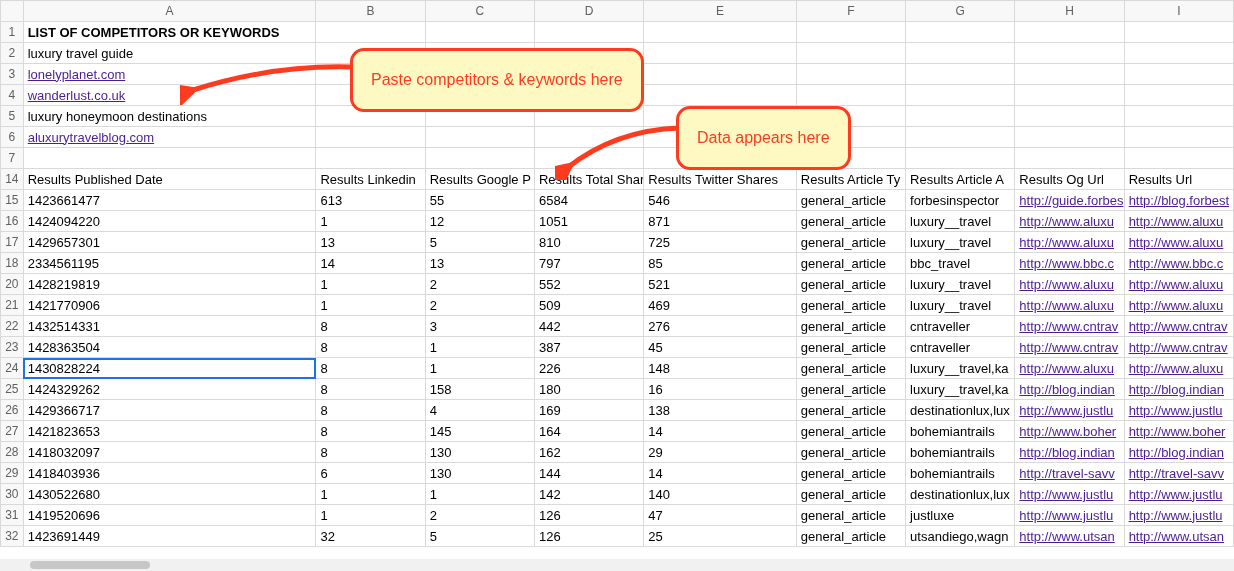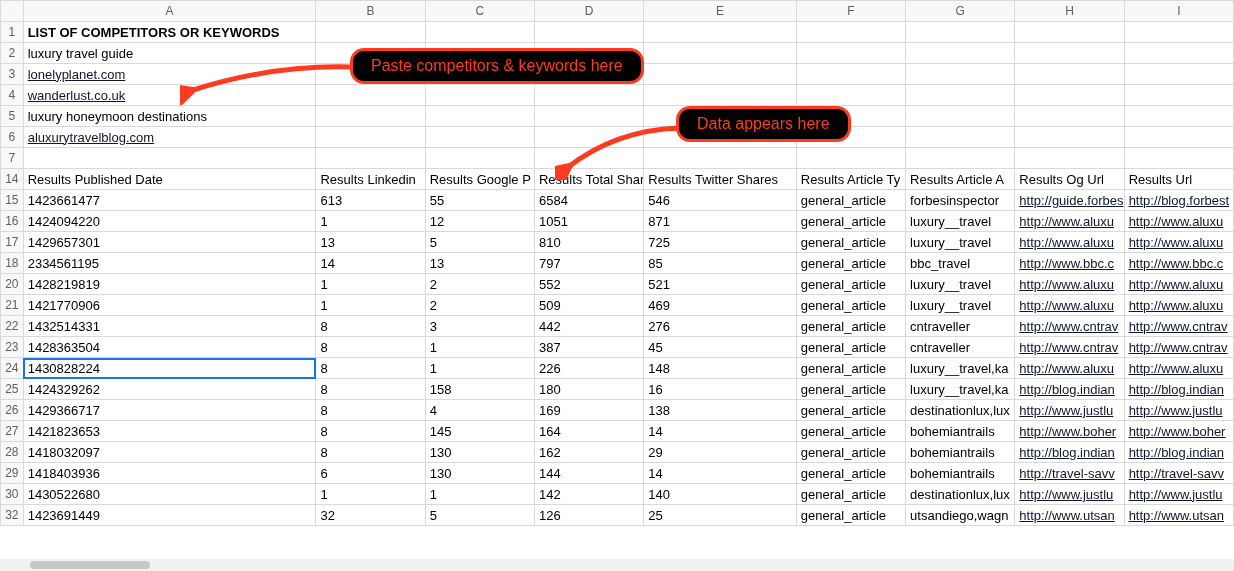--- a/index.html
+++ b/index.html
@@ -3,35 +3,35 @@
 <meta charset="utf-8">
 <style>
   html,body{margin:0;padding:0;font-family:Arial,Helvetica,sans-serif;font-size:13px;color:#000;background:#fff;overflow:hidden}
   .sheet{position:relative;width:1234px;height:571px;overflow:hidden}
   table{border-collapse:collapse;table-layout:fixed;width:1234px}
   th,td{border:1px solid #d9d9d9;height:20px;padding:0 4px;white-space:nowrap;overflow:hidden;text-overflow:clip;font-weight:normal;text-align:left;vertical-align:middle}
   th{background:#f8f8f8;color:#606060;text-align:center;font-size:12px}
   .corner{background:#f8f8f8}
   .rowhdr{background:#f8f8f8;color:#606060;text-align:center;font-size:12px;width:22px}
   .bold{font-weight:bold}
-  .link{color:#0f172a;text-decoration:underline;cursor:pointer}
+  .link{color:#4c1d95;text-decoration:underline;cursor:pointer}
   .sel{outline:2px solid #1a73e8;outline-offset:-2px}
   
   col.cR{width:22px}
   col.cA{width:284px}
   col.cB{width:106px}
   col.cC{width:106px}
   col.cD{width:106px}
   col.cE{width:148px}
   col.cF{width:106px}
   col.cG{width:106px}
   col.cH{width:106px}
   col.cI{width:106px}
   
-  .callout{position:absolute;background:#000000;border:3px solid #ff3b1f;border-radius:14px;padding:6px 18px;color:#ff3b1f;font-size:16px;font-weight:500;white-space:nowrap;z-index:5;box-shadow:0 0 0 rgba(0,0,0,0)}
+  .callout{position:absolute;background:#fef9c3;border:3px solid #ff3b1f;border-radius:14px;padding:20px 18px;color:#ff3b1f;font-size:16px;font-weight:500;white-space:nowrap;z-index:5;box-shadow:0 0 0 rgba(0,0,0,0)}
   .arrow{position:absolute;z-index:4;pointer-events:none}
   .scrollbar-h{position:absolute;left:0;bottom:0;width:1234px;height:12px;background:#f1f1f1}
   .scrollbar-h .thumb{position:absolute;left:30px;top:2px;height:8px;width:120px;background:#c7c7c7;border-radius:4px}
 </style>
 </head>
 <body>
 <div class="sheet">
 
 <table>
   <colgroup>
@@ -331,20 +331,32 @@
           <td>1</td>
           <td>1</td>
           <td>142</td>
           <td>140</td>
           <td>general_article</td>
           <td>destinationlux,lux</td>
           <td class="link">http://www.justlu</td>
           <td class="link">http://www.justlu</td>
         </tr>
         <tr>
+          <th class="rowhdr">31</th>
+          <td>1419520696</td>
+          <td>1</td>
+          <td>2</td>
+          <td>126</td>
+          <td>47</td>
+          <td>general_article</td>
+          <td>justluxe</td>
+          <td class="link">http://www.justlu</td>
+          <td class="link">http://www.justlu</td>
+        </tr>
+        <tr>
           <th class="rowhdr">32</th>
           <td>1423691449</td>
           <td>32</td>
           <td>5</td>
           <td>126</td>
           <td>25</td>
           <td>general_article</td>
           <td>utsandiego,wagn</td>
           <td class="link">http://www.utsan</td>
           <td class="link">http://www.utsan</td>

